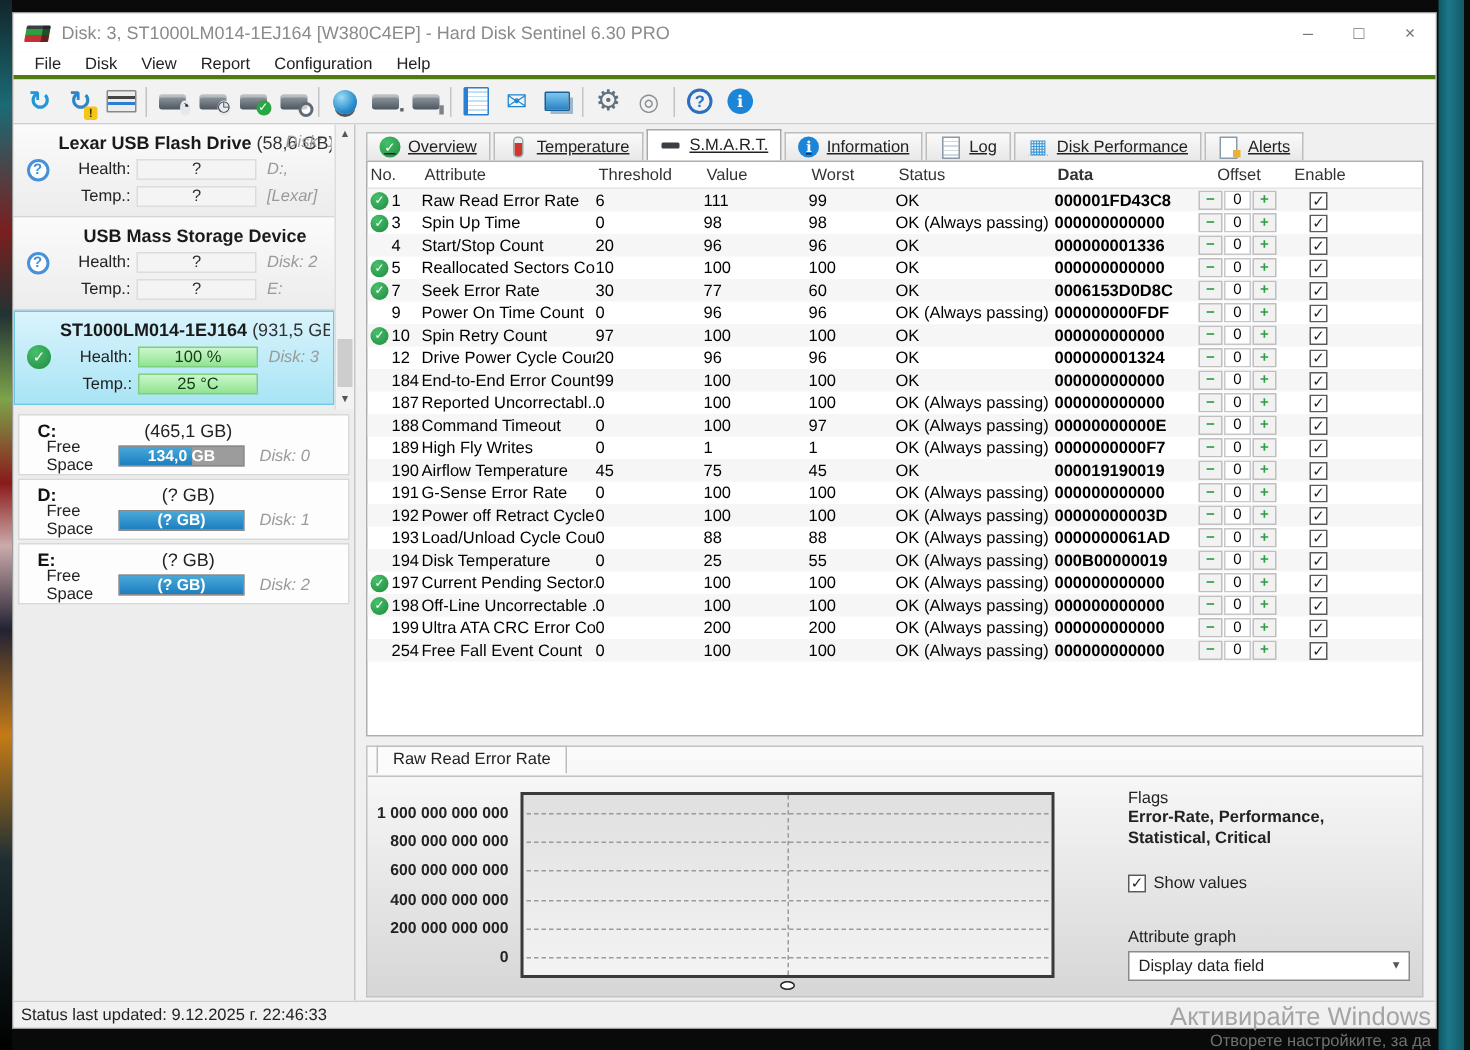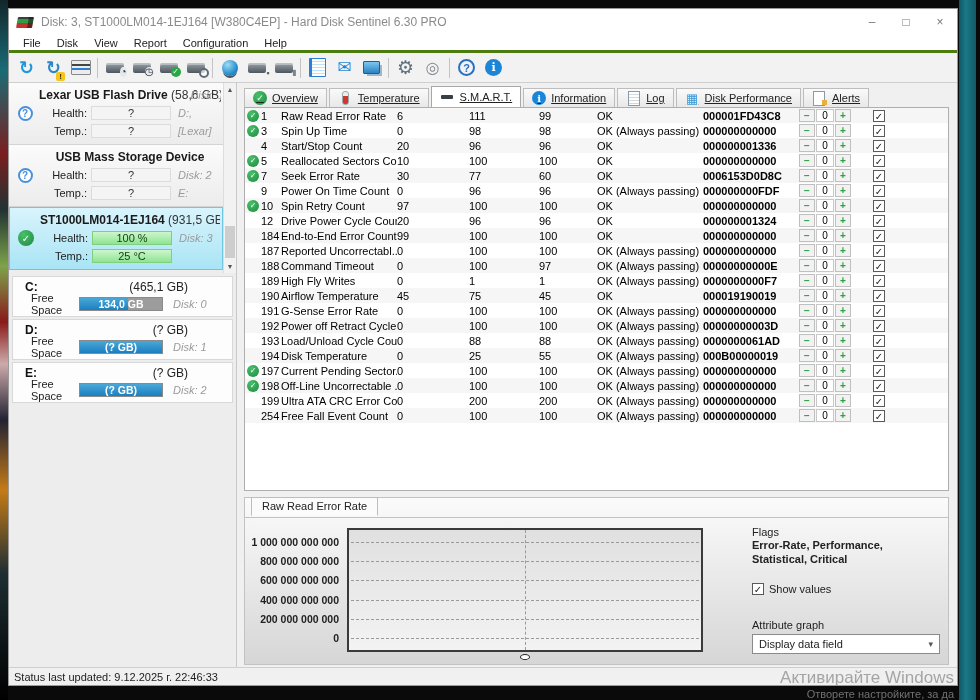--- a/index.html
+++ b/index.html
@@ -81,21 +81,21 @@
 
   .side-scrollbar { position:absolute; right:0; top:0; width:13px; height:190px; background:#f2f2f2; border-left:1px solid #ddd; }
   .scroll-arrow { position:absolute; left:0; width:12px; height:13px; color:#555; font-size:7px; display:flex; align-items:center; justify-content:center; }
   .scroll-up { top:0; } .scroll-down { bottom:0; }
   .scroll-thumb { position:absolute; left:1px; width:10px; height:32px; bottom:15px; background:#cdcdcd; }
 
   .vol-list { padding-top:2px; }
   .vol { background:#fdfdfd; border:1px solid #d8d8d8; margin:1px 3px 2px 3px; padding:2px 4px 4px 4px; }
   .vol-head { display:flex; height:17px; line-height:17px; font-size:12px; }
   .vol-letter { width:46px; font-weight:700; color:#111; padding-left:8px; }
-  .vol-size { flex:1; text-align:right; color:#222; }
+  .vol-size { flex:1; text-align:center; color:#222; }
   .vol-spacer { width:40px; }
   .vol-row { display:flex; align-items:center; height:16px; font-size:11px; }
   .vol-label { width:62px; padding-left:14px; color:#222; }
   .vol-bar { position:relative; width:84px; height:14px; background:#9c9c9c; border:1px solid #8a8a8a; overflow:hidden; }
   .vol-fill { position:absolute; left:0; top:0; bottom:0; background:linear-gradient(180deg,#4aa8d8,#1b7fc0); }
   .vol-bartext { position:absolute; left:0; right:0; top:0; bottom:0; text-align:center; color:#fff; font-weight:700; font-size:10.5px; line-height:12px; }
   .vol-right { flex:1; padding-left:10px; color:#9a9a9a; font-style:italic; }
 
   
   .main { flex:1; background:#f0f0f0; padding:3px 8px 0 7px; display:flex; flex-direction:column; min-width:0; }
@@ -386,20 +386,31 @@
             <span class="tic tic-chart"></span>
             <span class="tab-label">Disk Performance</span>
           </div>
           <div class="tab">
             <span class="tic tic-alert-doc"></span>
             <span class="tab-label">Alerts</span>
           </div>
         </div>
 
       <div class="table-panel">
+        <div class="thead">
+            <div class="th col-no">No.</div>
+            <div class="th col-attr">Attribute</div>
+            <div class="th col-thr">Threshold</div>
+            <div class="th col-val">Value</div>
+            <div class="th col-wor">Worst</div>
+            <div class="th col-sta">Status</div>
+            <div class="th col-dat">Data</div>
+            <div class="th col-off">Offset</div>
+            <div class="th col-ena">Enable</div>
+          </div>
         <div>
             <div class="trow alt">
               <div class="td col-no">
                 <span class="row-check">✓</span>
                 <span>1</span>
               </div>
               <div class="td col-attr">Raw Read Error Rate</div>
               <div class="td col-thr">6</div>
               <div class="td col-val">111</div>
               <div class="td col-wor">99</div>

